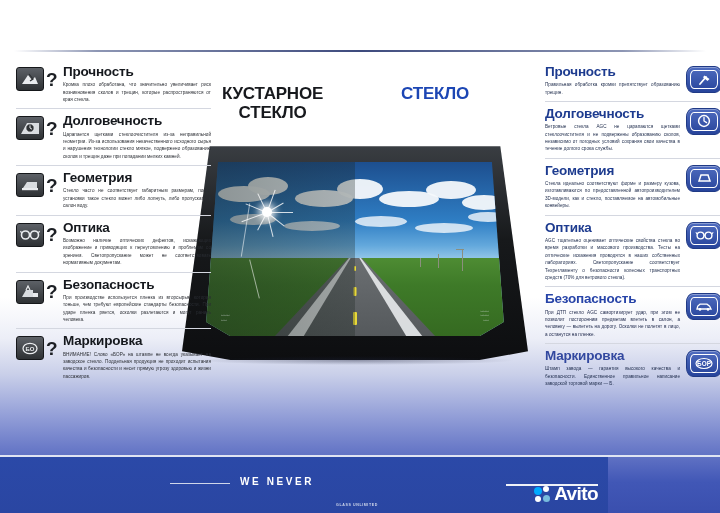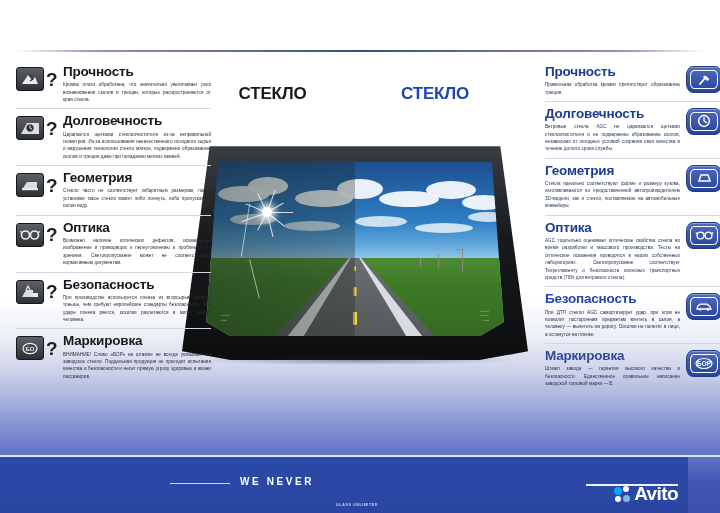--- a/index.html
+++ b/index.html
@@ -149,21 +149,21 @@
   .sticker-l{left:5%;}
   .sticker-r{right:5%;text-align:right;}
 
   .ws-shadow{
     position:absolute;left:196px;top:356px;width:320px;height:9px;
     background:radial-gradient(ellipse at center,rgba(30,35,60,.38),rgba(30,35,60,0) 70%);
   }
 
   
   .footer{
-    position:absolute;left:0;bottom:0;width:688px;height:58px;
+    position:absolute;left:0;bottom:0;width:608px;height:58px;
     background:linear-gradient(to bottom,#2b49a8,#2a46a2);
   }
   .footer-top-line{position:absolute;left:0;top:0;width:720px;height:2px;background:#dfe4f2;}
   .f-rule{position:absolute;left:170px;top:28px;width:60px;height:1px;background:#cfd6ea;}
   .f-left{
     position:absolute;left:240px;top:21px;color:#ffffff;font-size:10px;
     font-weight:bold;letter-spacing:2.6px;
   }
   .f-right{
     position:absolute;left:399px;top:21px;color:#ffffff;font-size:10px;
@@ -188,20 +188,21 @@
   .avito-line{position:absolute;right:10px;bottom:27px;width:92px;height:2px;background:#eef1f8;}
 </style>
 </head>
 <body>
 
 <div id="poster">
 
   <div class="title-rule"></div>
 
   <div class="lbl lbl-bad">
+    <div>КУСТАРНОЕ</div>
     <div>СТЕКЛО</div>
   </div>
   <div class="lbl lbl-good">
     <div>СТЕКЛО</div>
   </div>
 
   <div class="ws-wrap">
     <div class="ws-outer"></div>
     <div class="ws-glass">
       <div class="scene">

